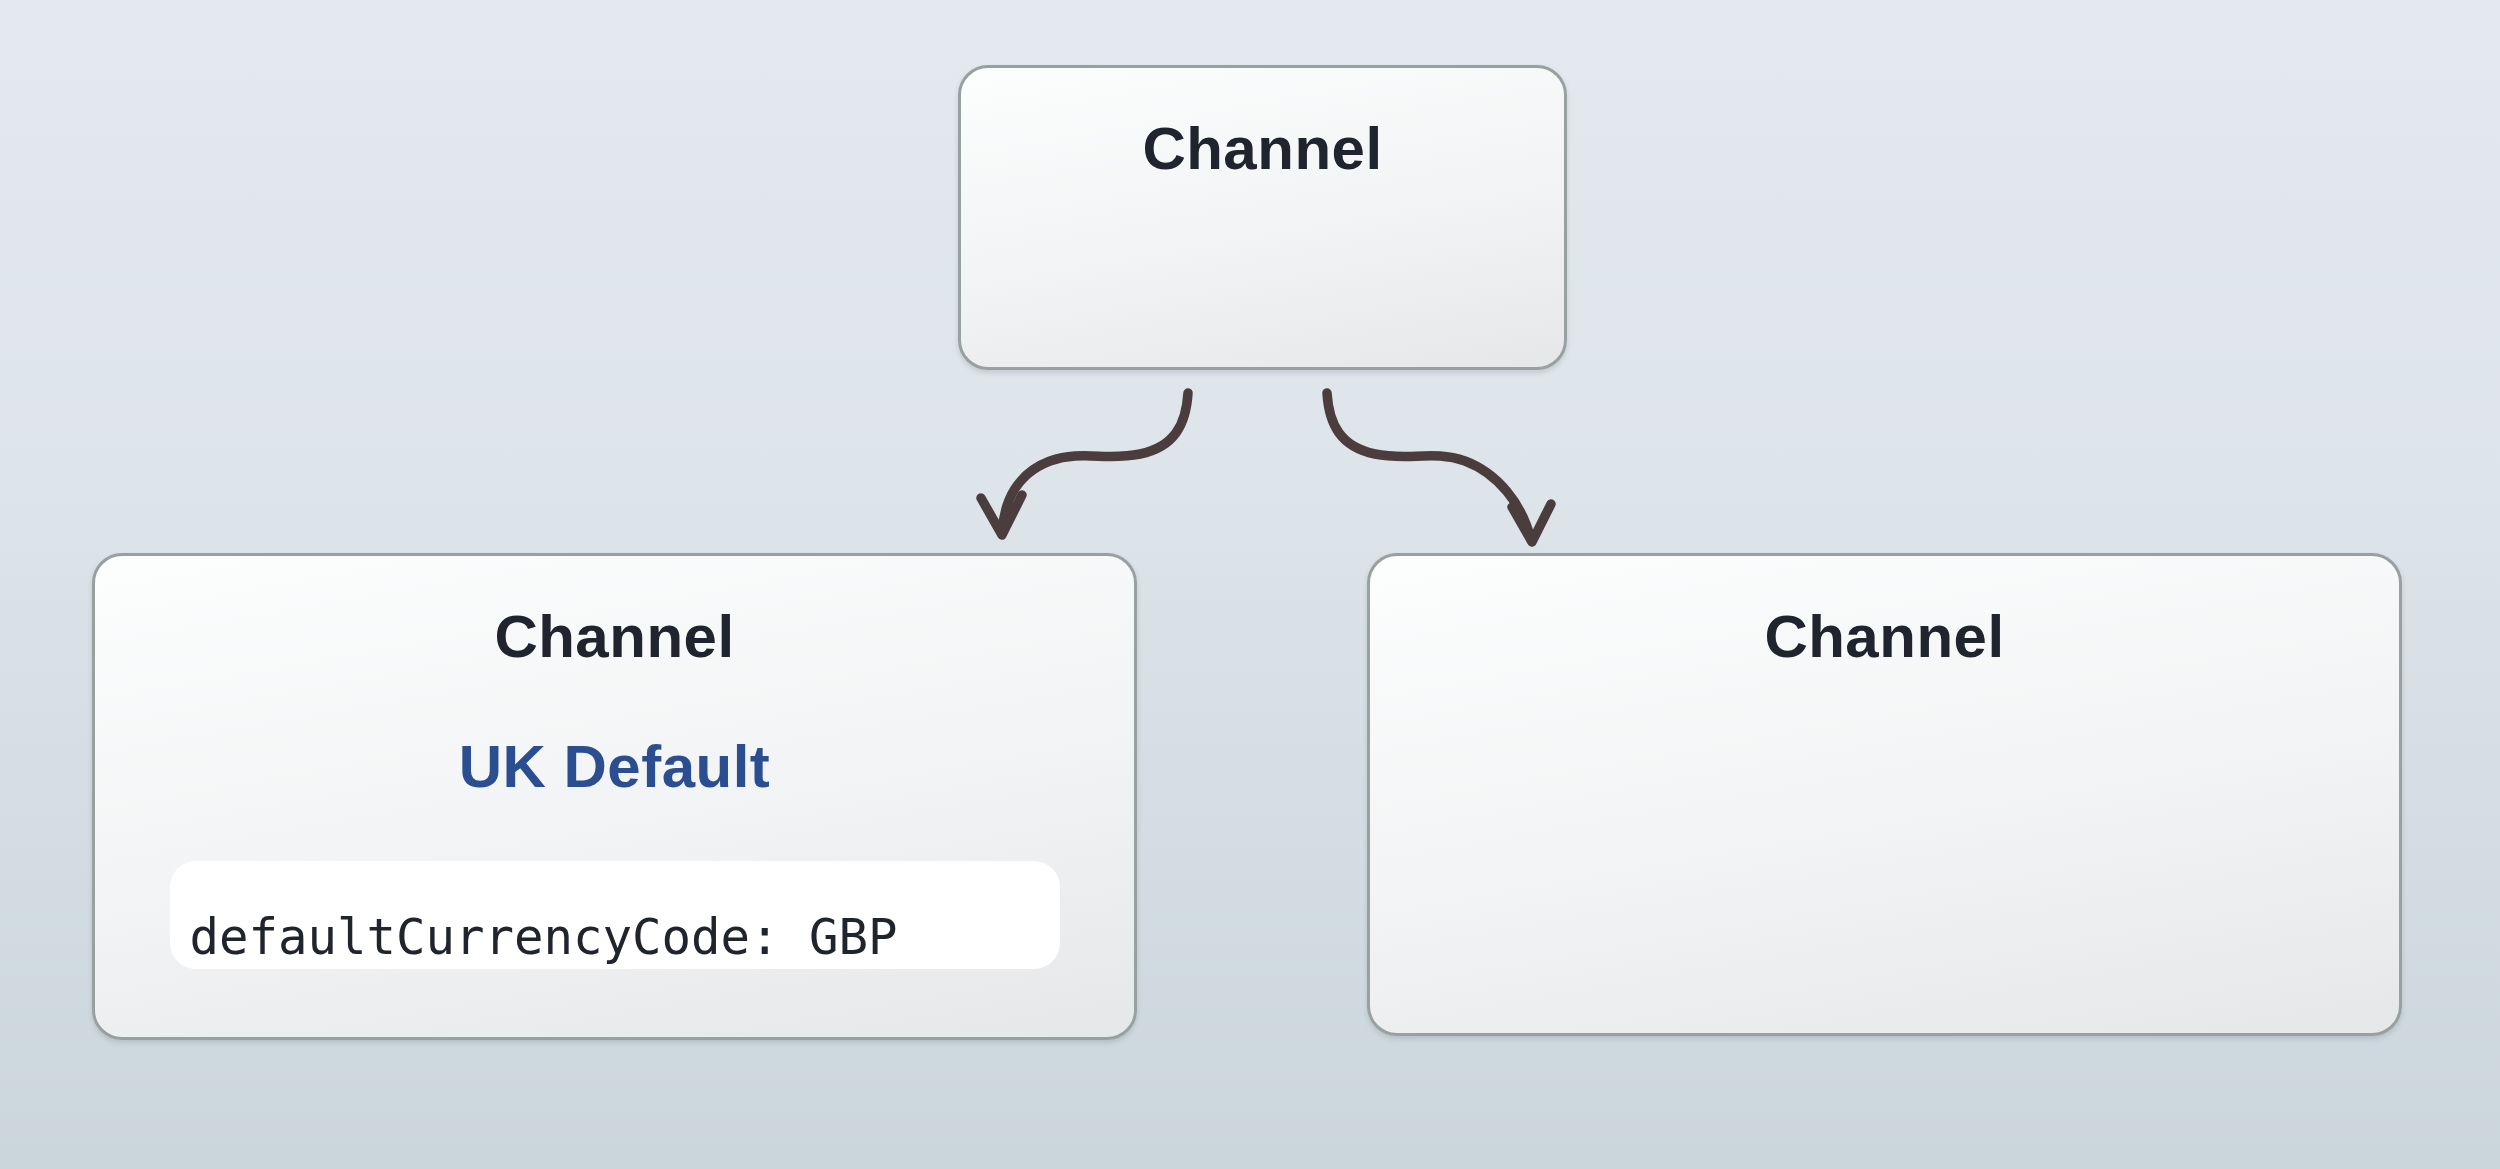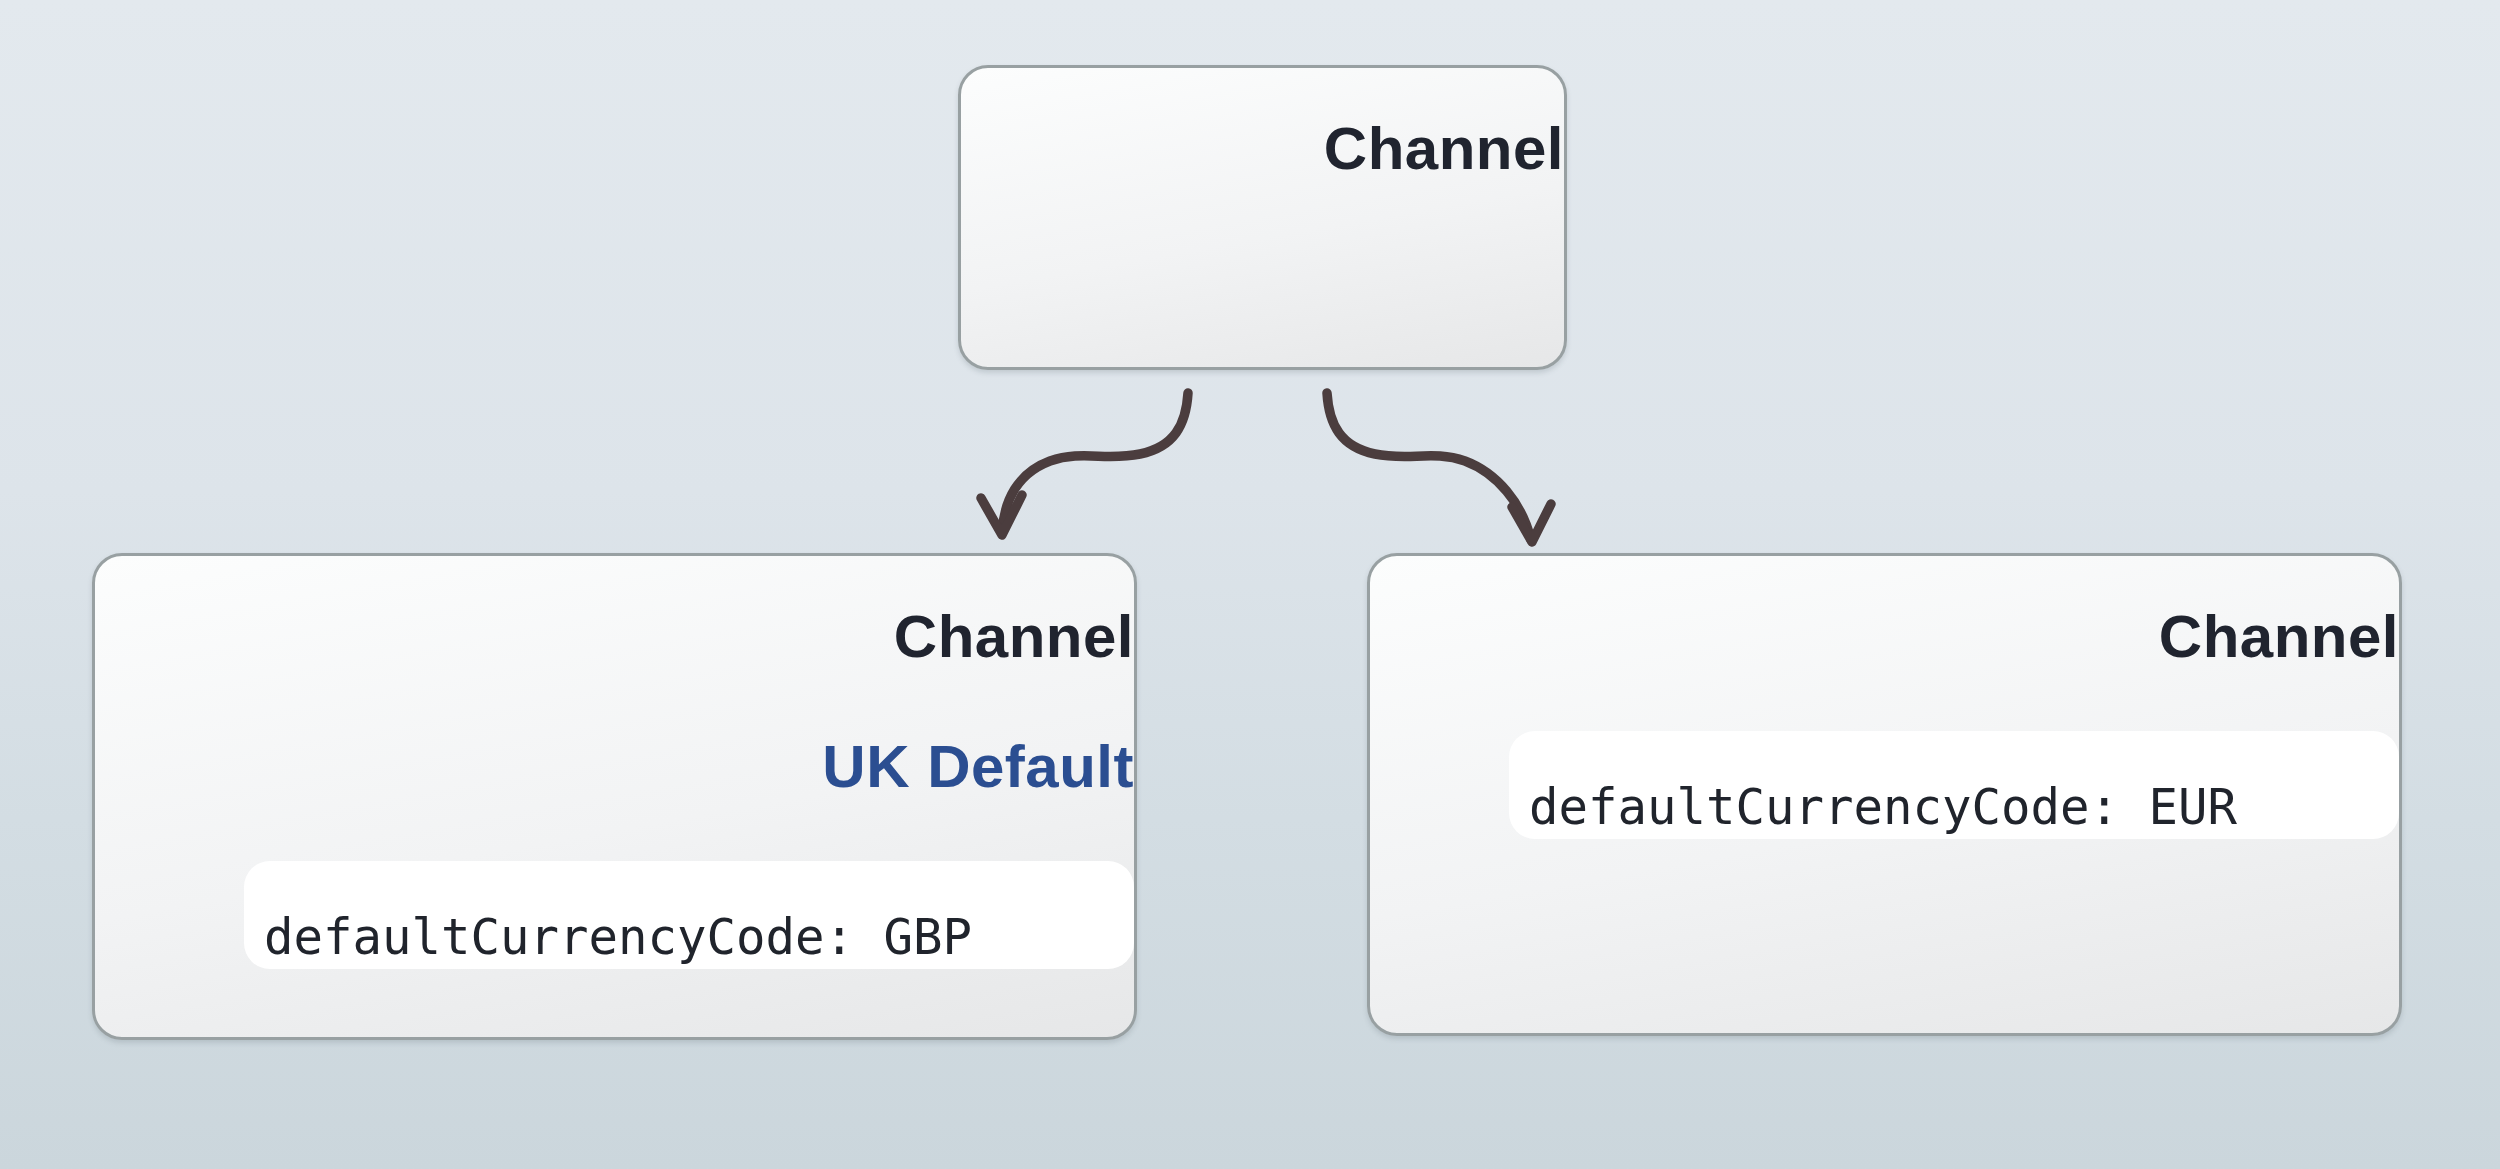--- a/index.html
+++ b/index.html
@@ -37,21 +37,21 @@
   
   .node {
     position: absolute;
     box-sizing: border-box;
     border: 3px solid var(--node-border, #98a0a2);
     border-radius: 30px;
     background: linear-gradient(170deg, #fcfdfd 0%, #f2f3f4 55%, #e6e7e8 100%);
     box-shadow: 0 3px 5px rgba(95, 108, 118, 0.22);
     display: flex;
     flex-direction: column;
-    align-items: flex-end;
+    align-items: center;
   }
   .node-parent {
     left: 958px;
     top: 65px;
     width: 609px;
     height: 305px;
   }
   .node-uk {
     left: 92px;
     top: 553px;
@@ -118,18 +118,15 @@
   <div class="node node-uk">
     <div class="type-label">Channel</div>
     <div class="name-label">UK Default</div>
     <div class="attr-pill">
       <span class="attr-text">defaultCurrencyCode: GBP</span>
     </div>
   </div>
 
   <div class="node node-germany">
     <div class="type-label">Channel</div>
-    <div class="attr-pill">
-      <span class="attr-text">defaultCurrencyCode: EUR</span>
-    </div>
   </div>
 
 </div>
 
 </body></html>

